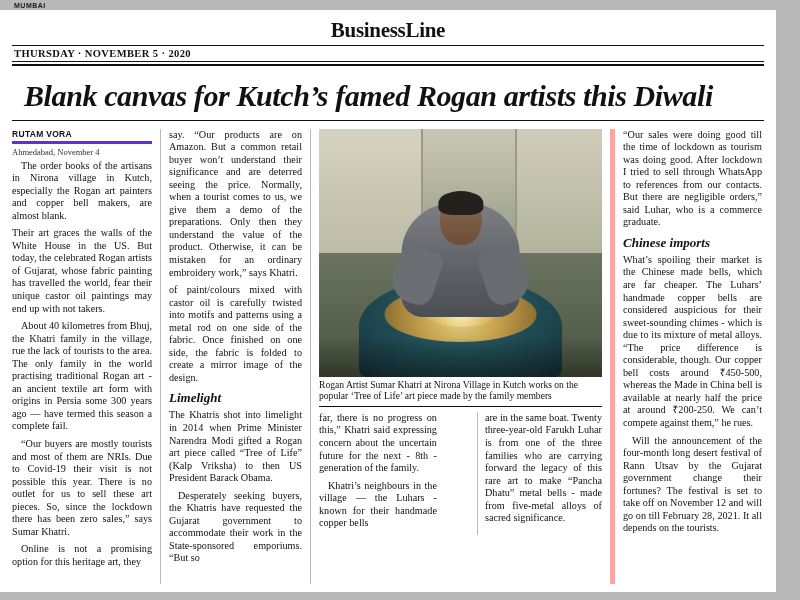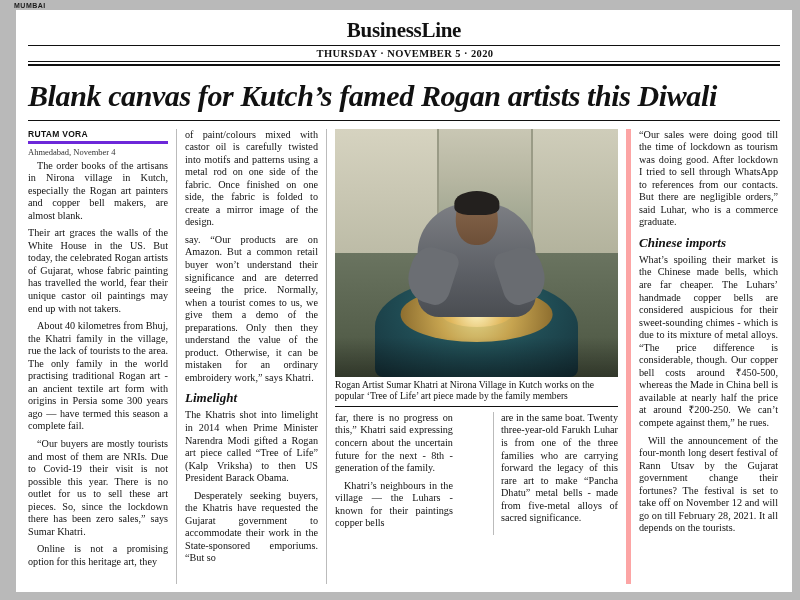--- a/index.html
+++ b/index.html
@@ -26,21 +26,21 @@
     left: 14px;
     font-family: "Liberation Sans", sans-serif;
     font-size: 7px;
     letter-spacing: 0.5px;
     color: #1a1a1a;
     font-weight: bold;
   }
   .paper {
     position: absolute;
     top: 10px;
-    left: 16px;
+    left: 0;
     width: 776px;
     height: 582px;
     background: #ffffff;
     box-sizing: border-box;
     padding: 8px 12px 0 12px;
   }
   
   .masthead {
     text-align: center;
     padding-top: 2px;
@@ -57,39 +57,39 @@
   .masthead-rule-top {
     border-top: 1.5px solid #111;
     margin-top: 4px;
   }
   .masthead-date {
     font-family: "Liberation Serif", serif;
     font-size: 10.5px;
     font-weight: bold;
     letter-spacing: 0.4px;
     color: #111;
-    text-align: center;
+    text-align: left;
     padding: 2px 0 2px 2px;
   }
   .masthead-rule-bottom {
     border-top: 1px solid #111;
   }
   .masthead-rule-bottom2 {
     border-top: 2.5px solid #111;
     margin-top: 2px;
   }
   
   .headline {
     font-family: "Liberation Serif", serif;
     font-size: 30px;
     font-weight: bold;
     font-style: italic;
     color: #111;
     letter-spacing: -0.4px;
-    margin: 14px 0 8px 0;
+    margin: 14px 0 8px 12px;
     line-height: 1.05;
   }
   .headline-rule {
     border-top: 1px solid #111;
     margin-bottom: 8px;
   }
   
   .cols {
     position: relative;
     display: flex;
@@ -279,22 +279,22 @@
         <div class="byline">RUTAM VORA</div>
         <div class="dateline">Ahmedabad, November 4</div>
         <p class="body indent">The order books of the artisans in Nirona village in Kutch, especially the Rogan art painters and copper bell makers, are almost blank.</p>
         <p class="body">Their art graces the walls of the White House in the US. But today, the celebrated Rogan artists of Gujarat, whose fabric painting has travelled the world, fear their unique castor oil paintings may end up with not takers.</p>
         <p class="body indent">About 40 kilometres from Bhuj, the Khatri family in the village, rue the lack of tourists to the area. The only family in the world practising traditional Rogan art - an ancient textile art form with origins in Persia some 300 years ago — have termed this season a complete fail.</p>
         <p class="body indent">“Our buyers are mostly tourists and most of them are NRIs. Due to Covid-19 their visit is not possible this year. There is no outlet for us to sell these art pieces. So, since the lockdown there has been zero sales,” says Sumar Khatri.</p>
         <p class="body indent">Online is not a promising option for this heritage art, they</p>
       </div>
 
       <div class="col c2">
+        <p class="body">say. “Our products are on Amazon. But a common retail buyer won’t understand their significance and are deterred seeing the price. Normally, when a tourist comes to us, we give them a demo of the preparations. Only then they understand the value of the product. Otherwise, it can be mistaken for an ordinary embroidery work,” says Khatri.</p>
         <p class="body">of paint/colours mixed with castor oil is carefully twisted into motifs and patterns using a metal rod on one side of the fabric. Once finished on one side, the fabric is folded to create a mirror image of the design.</p>
-        <p class="body">say. “Our products are on Amazon. But a common retail buyer won’t understand their significance and are deterred seeing the price. Normally, when a tourist comes to us, we give them a demo of the preparations. Only then they understand the value of the product. Otherwise, it can be mistaken for an ordinary embroidery work,” says Khatri.</p>
         <div class="subhead">Limelight</div>
         <p class="body">The Khatris shot into limelight in 2014 when Prime Minister Narendra Modi gifted a Rogan art piece called “Tree of Life” (Kalp Vriksha) to then US President Barack Obama.</p>
         <p class="body indent">Desperately seeking buyers, the Khatris have requested the Gujarat government to accommodate their work in the State-sponsored emporiums. “But so</p>
       </div>
 
       <div class="col c3">
         <div class="photo-wrap">
           <div class="photo">
             <div class="ph-wall"></div>
             <div class="ph-wall-panel"></div>
@@ -308,21 +308,21 @@
             <div class="ph-arm-r"></div>
             <div class="ph-head"></div>
             <div class="ph-hair"></div>
             <div class="ph-shadow"></div>
           </div>
           <div class="caption">Rogan Artist Sumar Khatri at Nirona Village in Kutch works on the popular ‘Tree of Life’ art piece made by the family members</div>
         </div>
         <div class="photo-subcols">
           <div class="photo-subcol left">
             <p class="body">far, there is no progress on this,” Khatri said expressing concern about the uncertain future for the next - 8th - generation of the family.</p>
-            <p class="body indent">Khatri’s neighbours in the village — the Luhars - known for their paintings copper bells</p>
+            <p class="body indent">Khatri’s neighbours in the village — the Luhars - known for their handmade copper bells</p>
           </div>
           <div class="photo-subcol right">
             <p class="body">are in the same boat. Twenty three-year-old Farukh Luhar is from one of the three families who are carrying forward the legacy of this rare art to make “Pancha Dhatu” metal bells - made from five-metal alloys of sacred significance.</p>
           </div>
         </div>
       </div>
 
       <div class="col c4">
         <p class="body">“Our sales were doing good till the time of lockdown as tourism was doing good. After lockdown I tried to sell through WhatsApp to references from our contacts. But there are negligible orders,” said Luhar, who is a commerce graduate.</p>
         <div class="subhead">Chinese imports</div>

